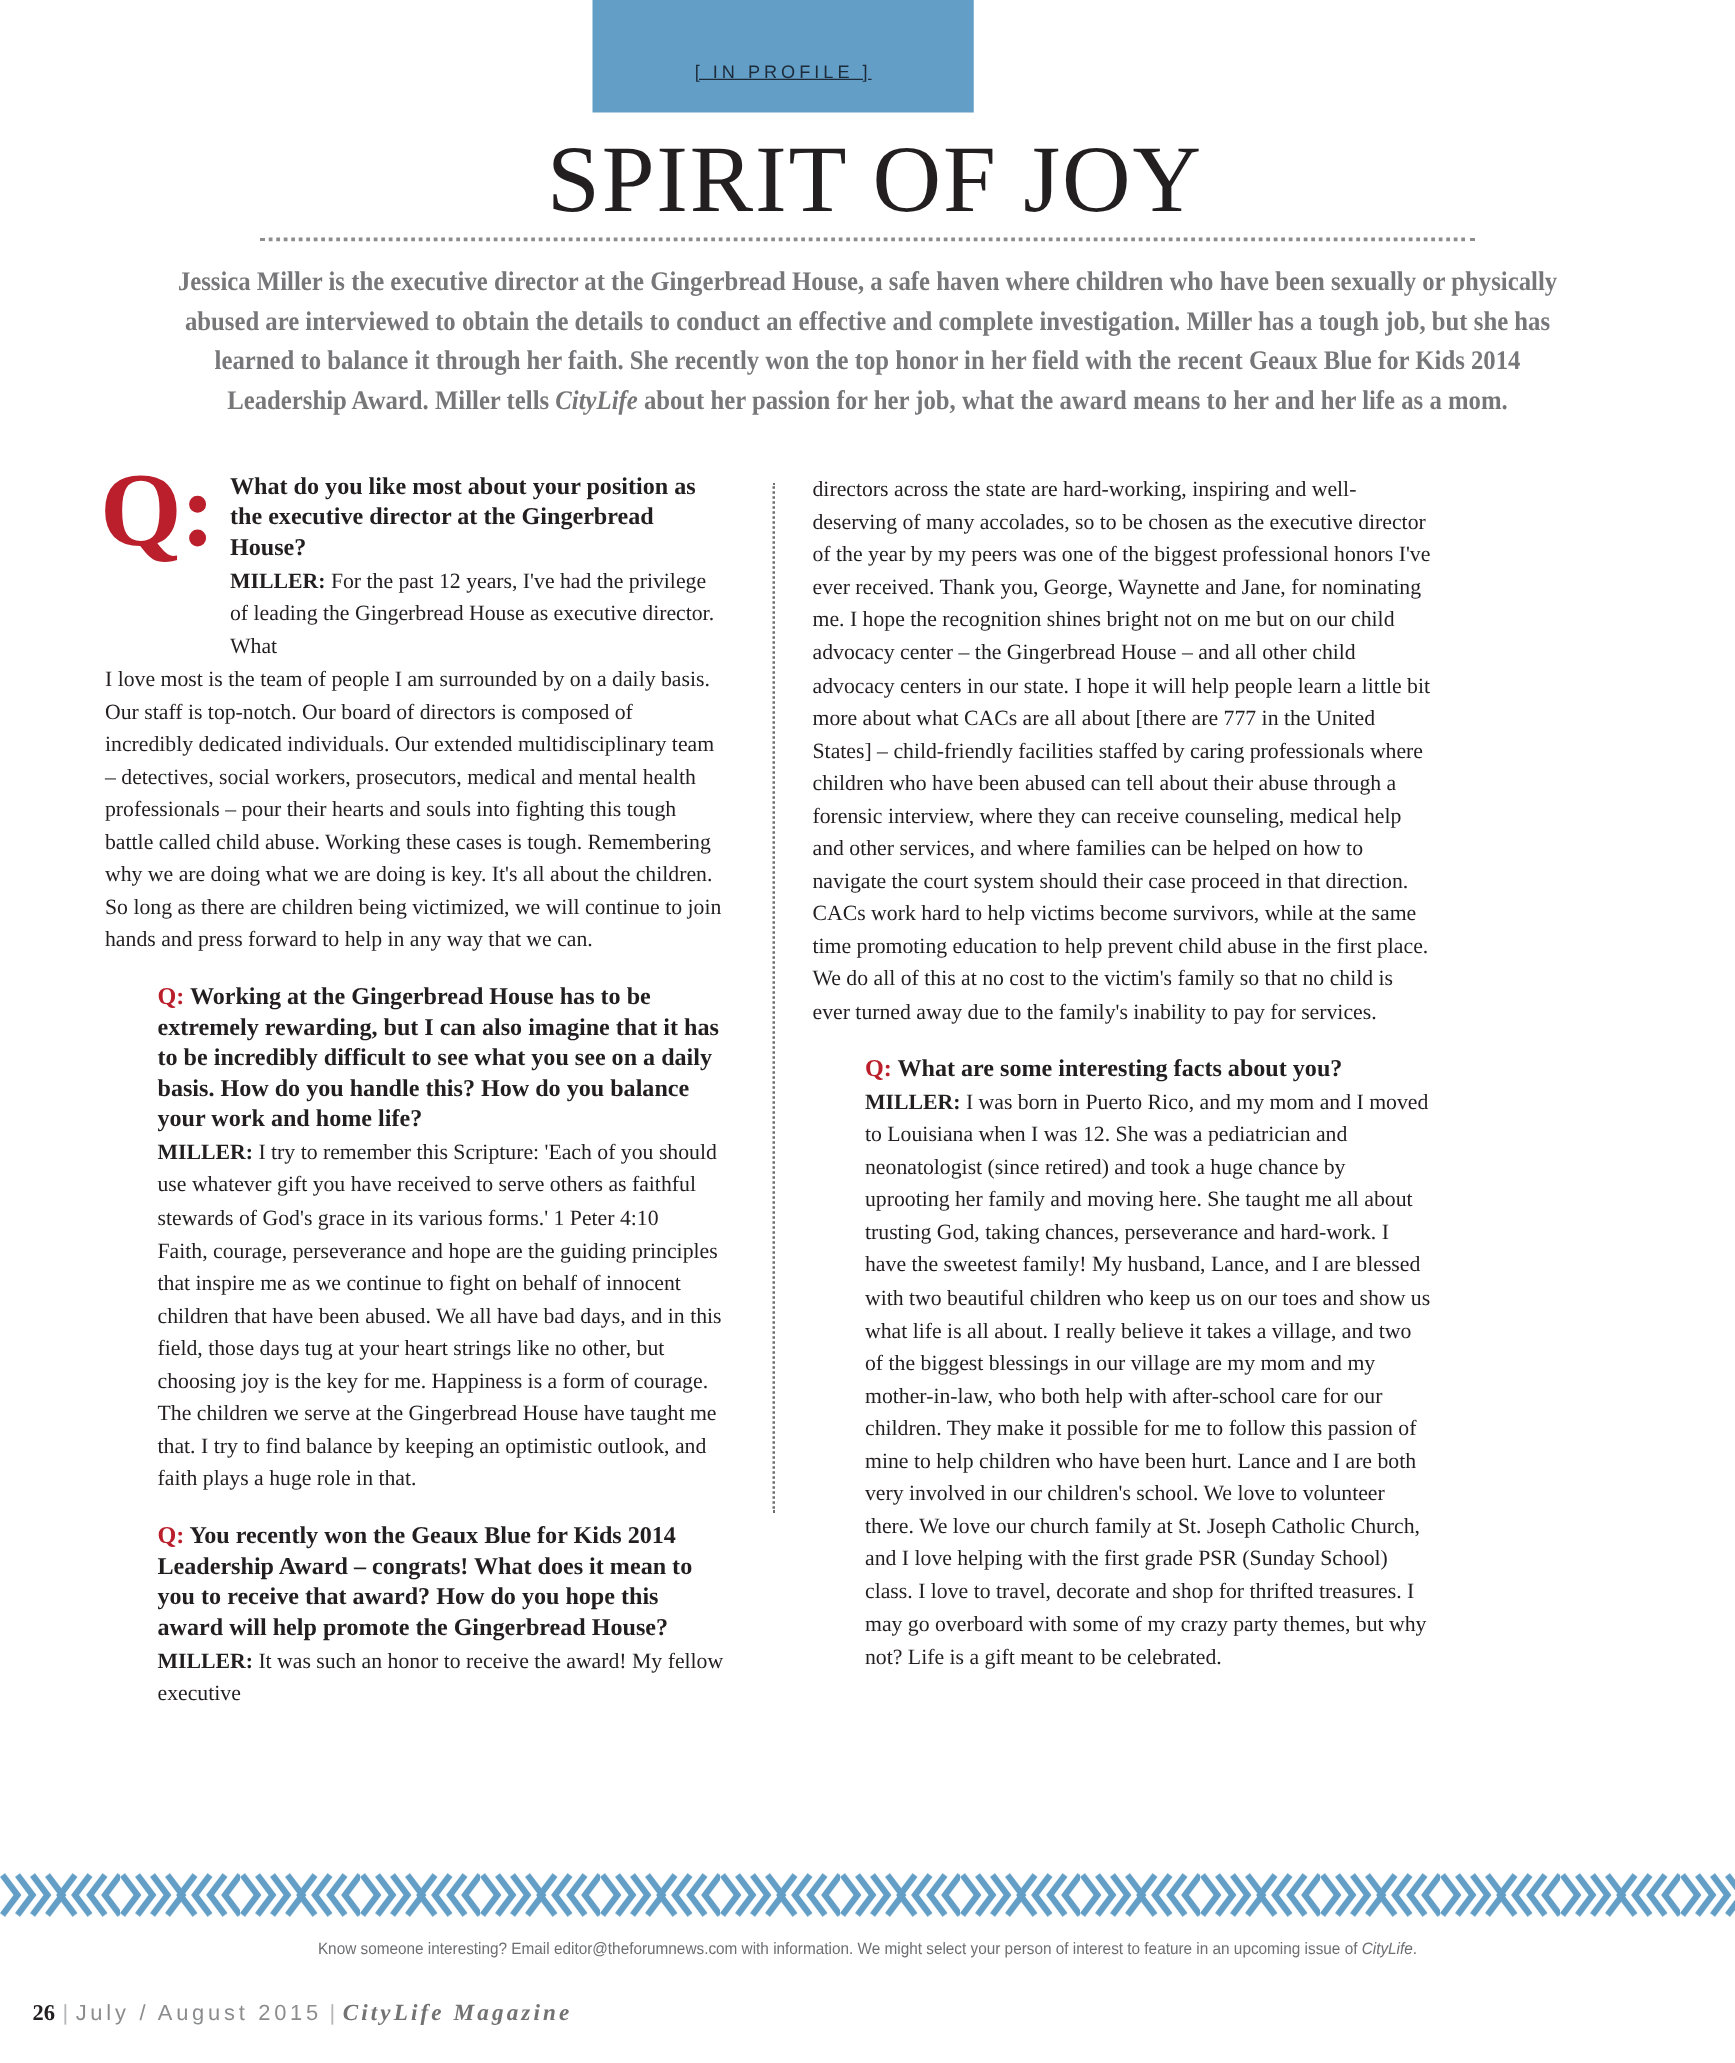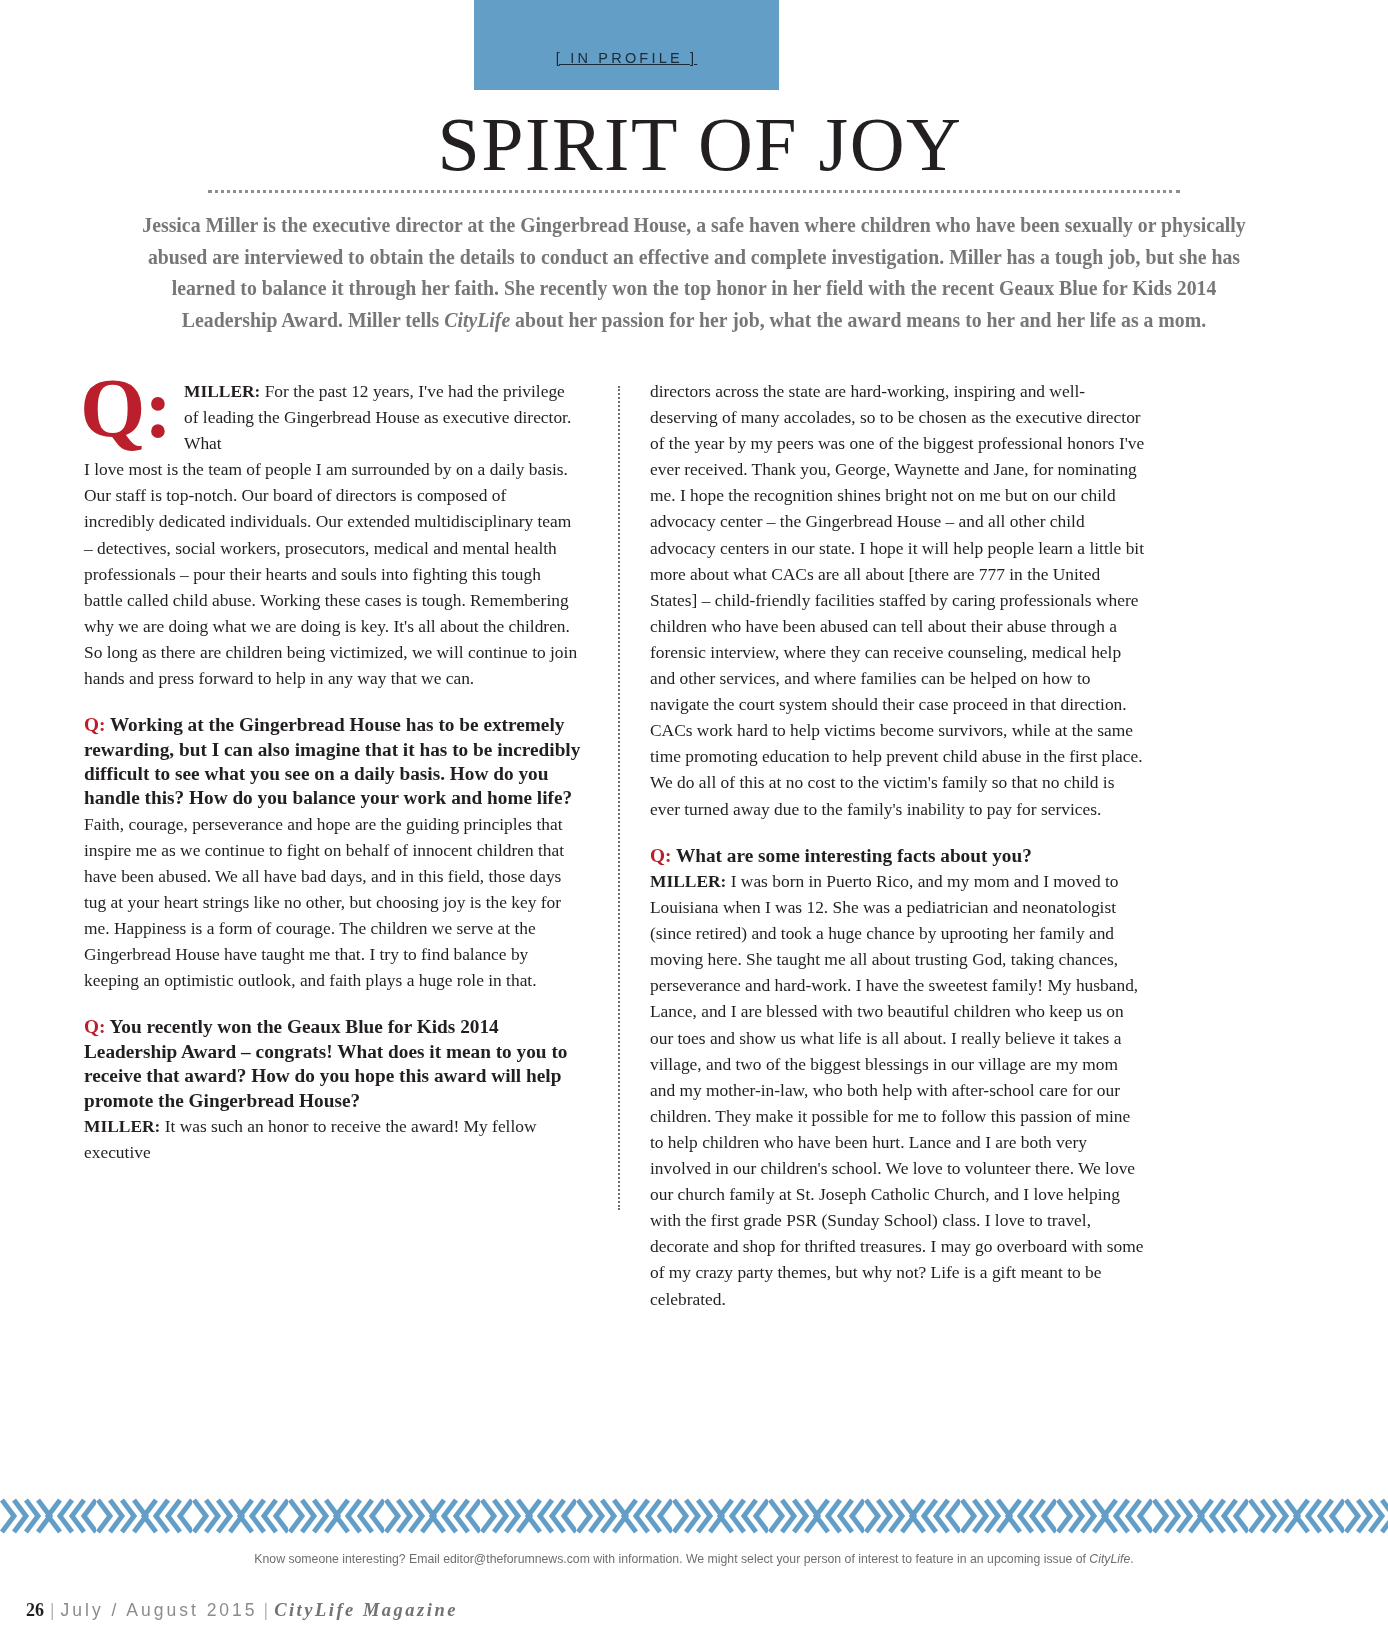--- a/index.html
+++ b/index.html
@@ -102,21 +102,21 @@
     position: absolute;
     left: 534px;
     top: 8px;
     width: 0;
     height: 824px;
     border-left: 2px dotted #6f6f72;
   }
 
   
   .qa { margin-bottom: 0; }
-  .qa + .qa { margin-top: 22px; }
+  .qa + .qa { margin-top: 22px; margin-left: 42px; }
 
   .q-head {
     font-weight: 700;
     font-size: 19.3px;
     line-height: 24.4px;
     margin: 0 0 0 0;
   }
   .q-mark {
     color: #bb1f2c;
     font-weight: 700;
@@ -216,31 +216,36 @@
 </div>
 
 <div class="cols">
 
   <div class="col-divider"></div>
 
   <div class="col col-left">
 
     <div class="qa dropcap-block">
       <div class="dropcap">Q:</div>
+      <div class="q-head dropcap-indent">What do you like most about your position as the executive director at the Gingerbread House?</div>
       <div class="a-body dropcap-indent">
         <span class="speaker">MILLER:</span>
         <span>For the past 12 years, I've had the privilege of leading the Gingerbread House as executive director. What</span>
       </div>
       <div class="a-body dropcap-flow">I love most is the team of people I am surrounded by on a daily basis. Our staff is top-notch. Our board of directors is composed of incredibly dedicated individuals. Our extended multidisciplinary team – detectives, social workers, prosecutors, medical and mental health professionals – pour their hearts and souls into fighting this tough battle called child abuse. Working these cases is tough. Remembering why we are doing what we are doing is key. It's all about the children. So long as there are children being victimized, we will continue to join hands and press forward to help in any way that we can.</div>
     </div>
 
     <div class="qa">
       <div class="q-head">
         <span class="q-mark">Q:</span>
         <span>Working at the Gingerbread House has to be extremely rewarding, but I can also imagine that it has to be incredibly difficult to see what you see on a daily basis. How do you handle this? How do you balance your work and home life?</span>
+      </div>
+      <div class="a-body">
+        <span class="speaker">MILLER:</span>
+        <span>I try to remember this Scripture: 'Each of you should use whatever gift you have received to serve others as faithful stewards of God's grace in its various forms.'  1 Peter 4:10</span>
       </div>
       <div class="a-body">Faith, courage, perseverance and hope are the guiding principles that inspire me as we continue to fight on behalf of innocent children that have been abused. We all have bad days, and in this field, those days tug at your heart strings like no other, but choosing joy is the key for me. Happiness is a form of courage. The children we serve at the Gingerbread House have taught me that. I try to find balance by keeping an optimistic outlook, and faith plays a huge role in that.</div>
     </div>
 
     <div class="qa">
       <div class="q-head">
         <span class="q-mark">Q:</span>
         <span>You recently won the Geaux Blue for Kids 2014 Leadership Award – congrats! What does it mean to you to receive that award? How do you hope this award will help promote the Gingerbread House?</span>
       </div>
       <div class="a-body">

